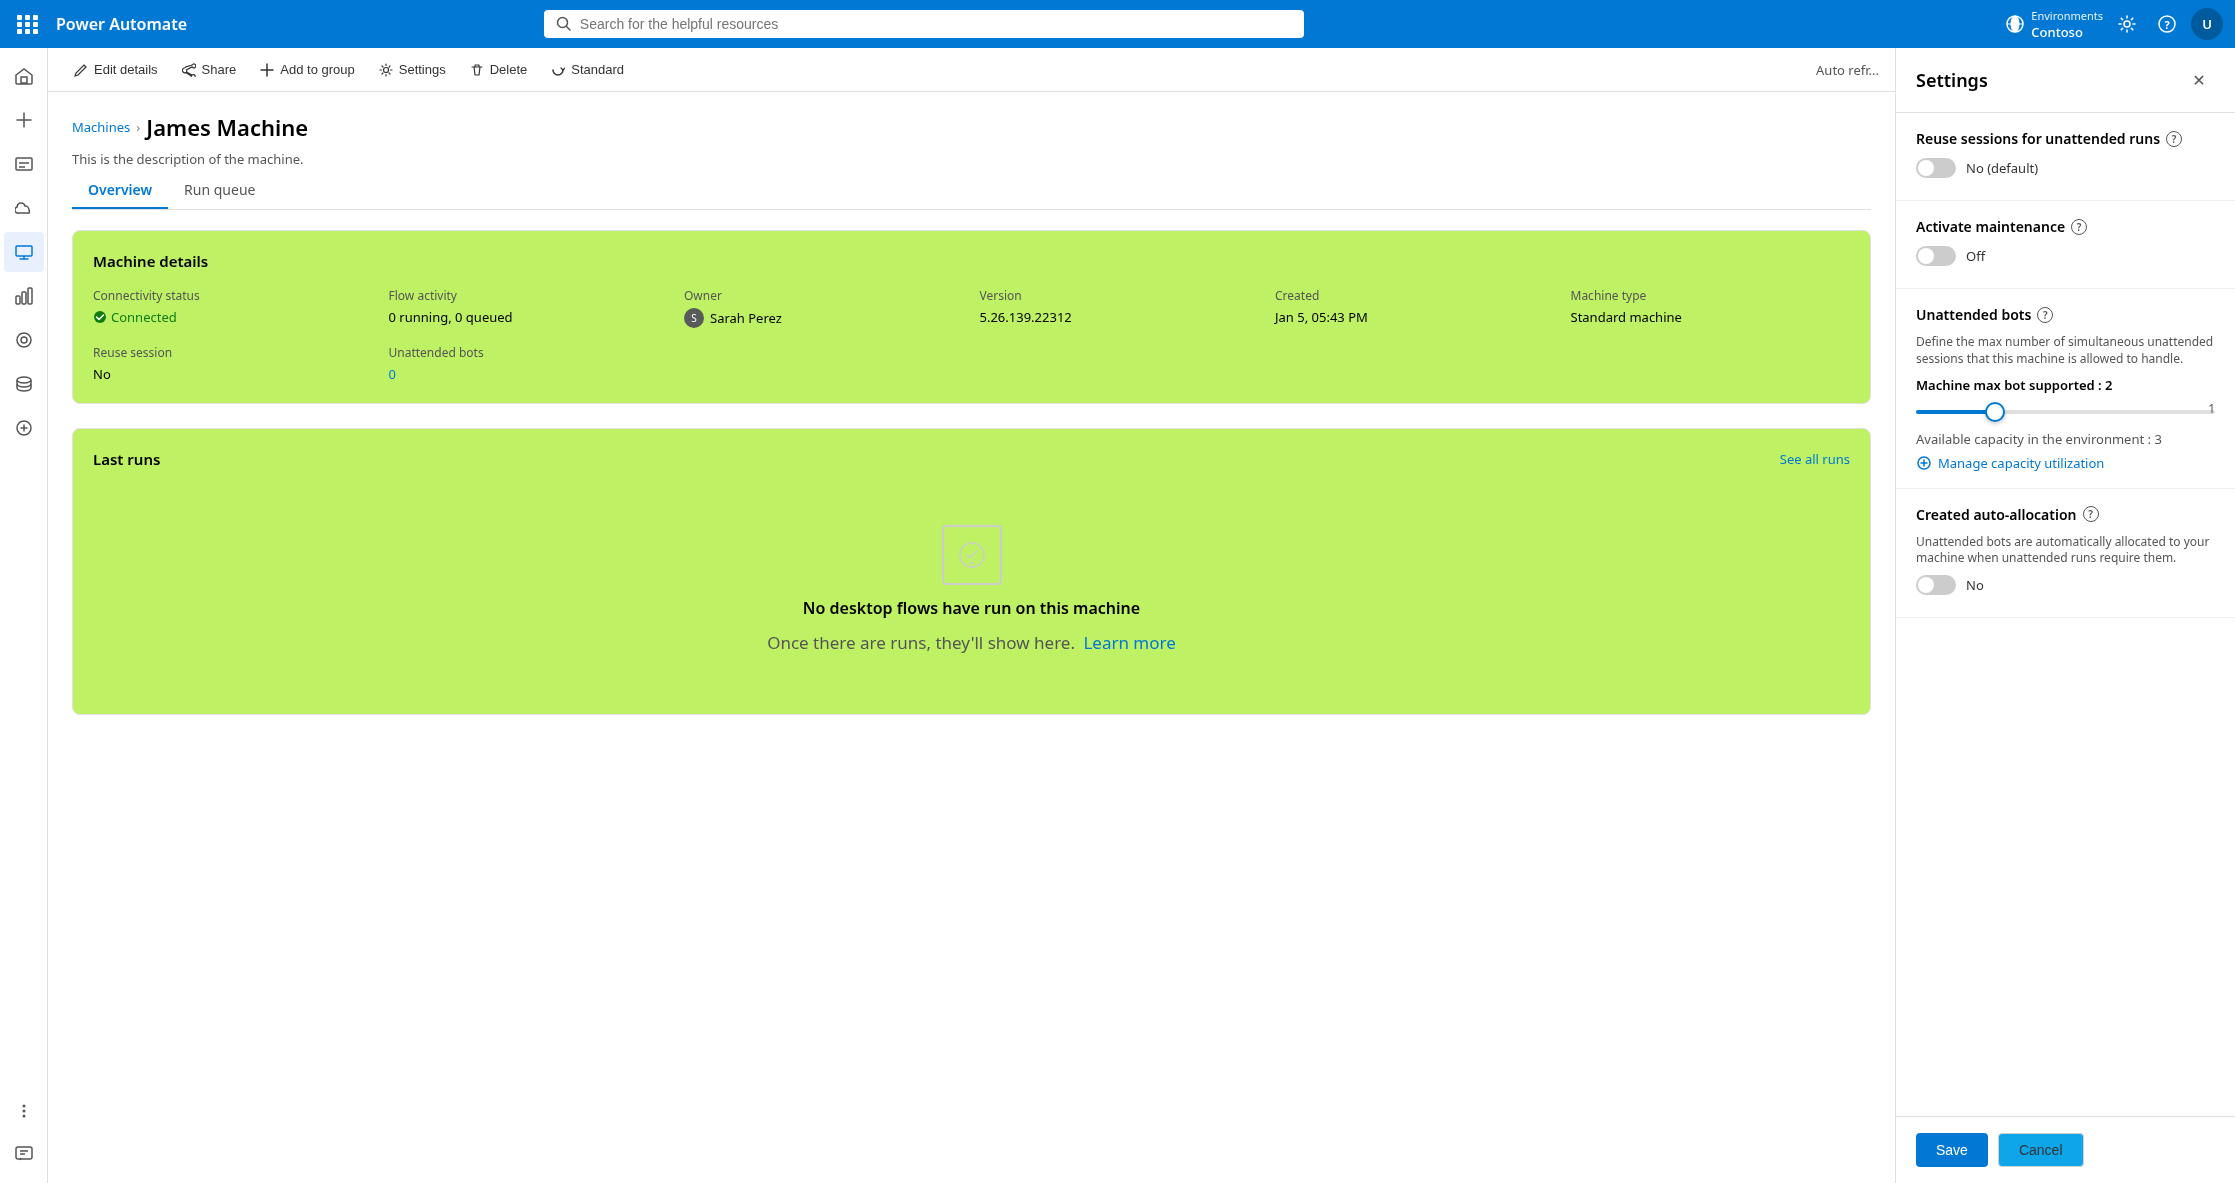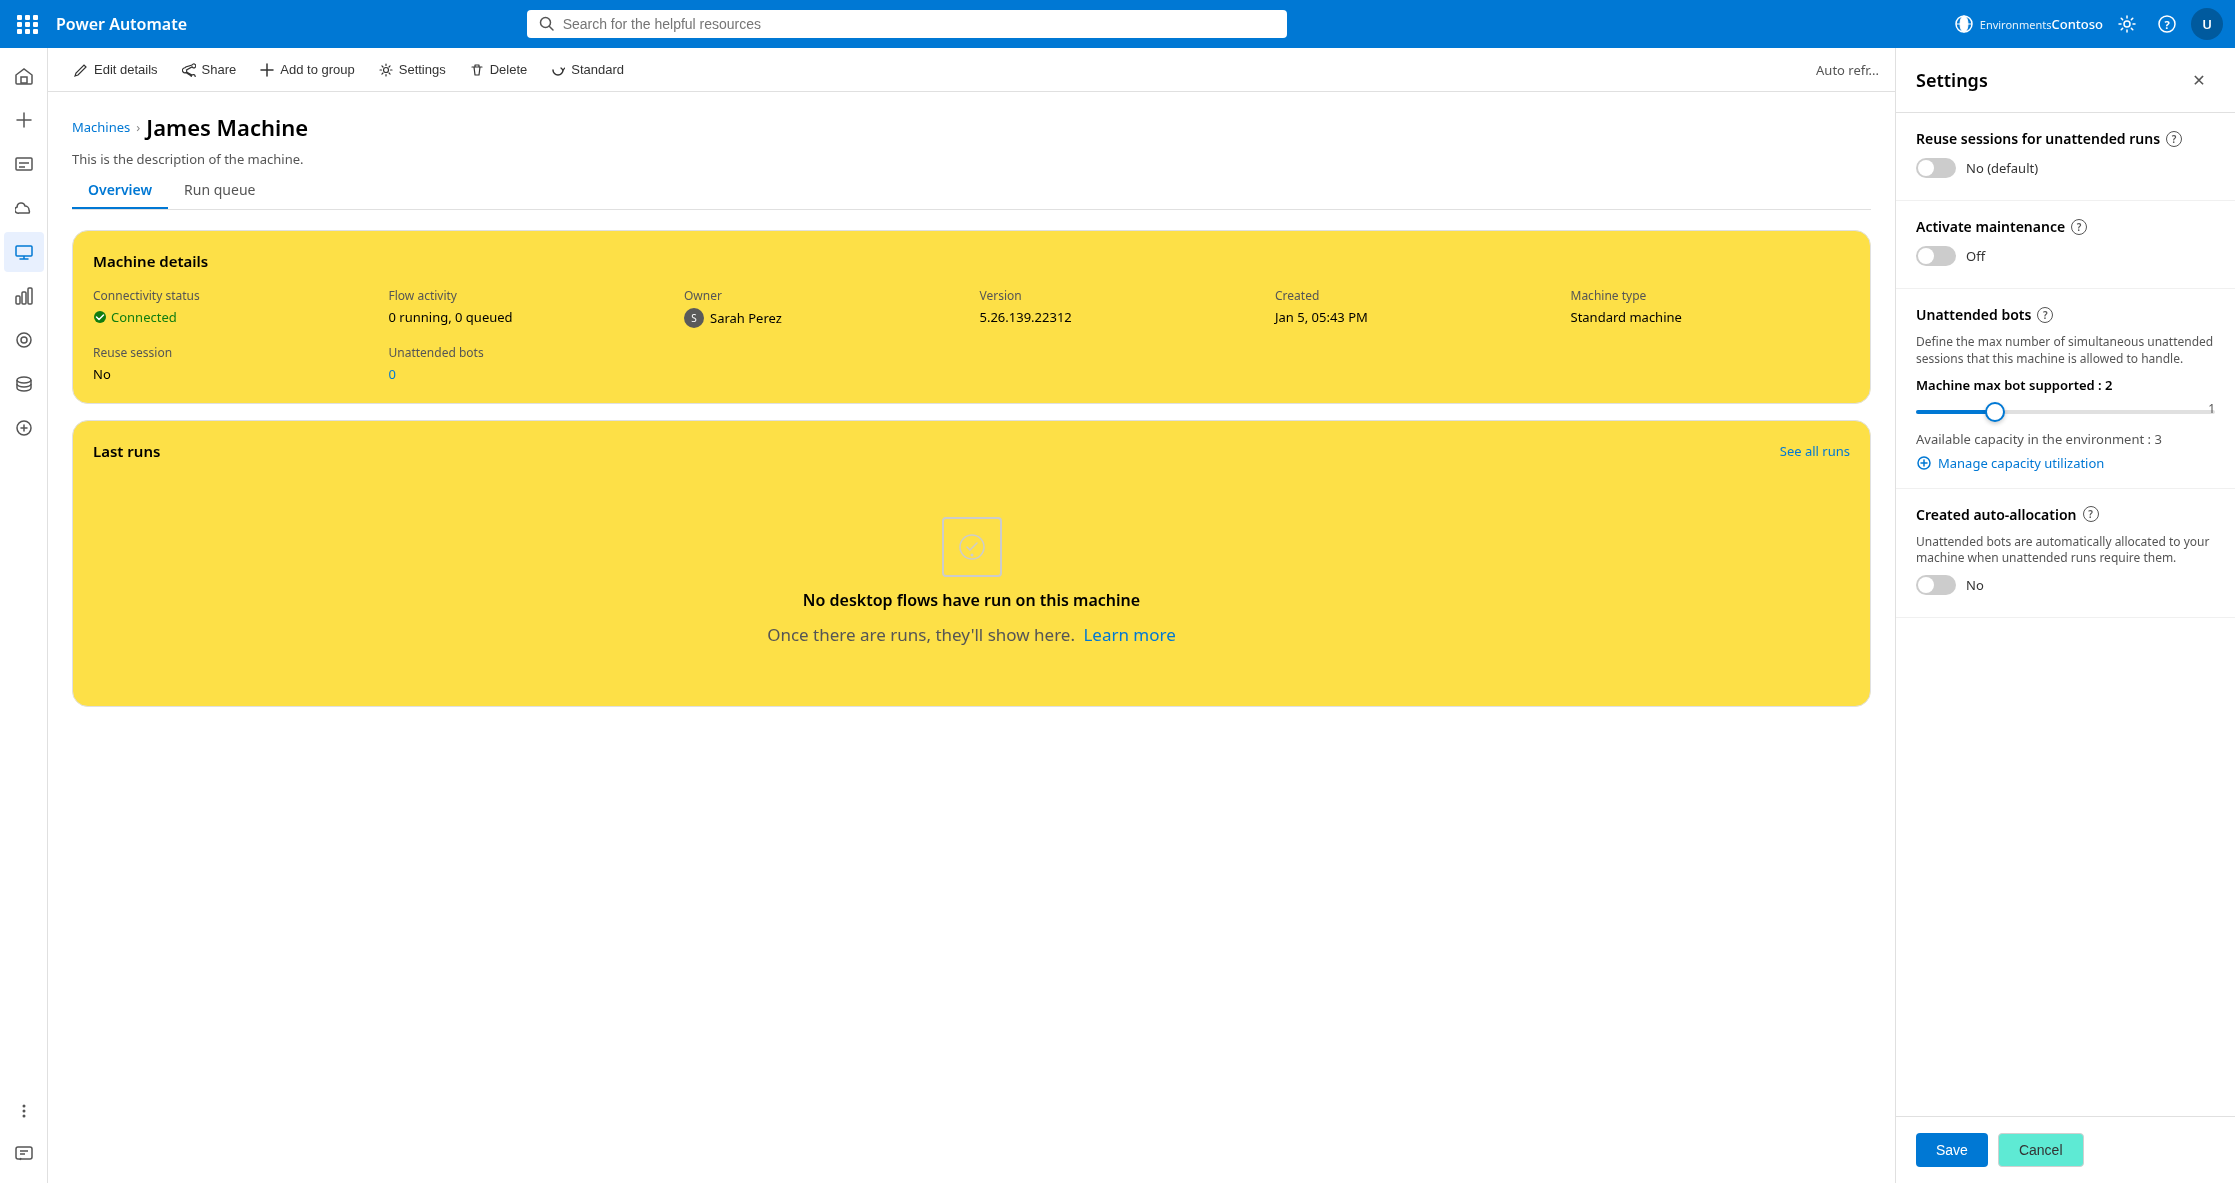--- a/index.html
+++ b/index.html
@@ -55,23 +55,22 @@
       color: white;
     }
     .env-info {
       display: flex;
       align-items: center;
       gap: 6px;
       cursor: pointer;
     }
     .env-info-text {
       display: flex;
-      flex-direction: row;
+      flex-direction: column;
       font-size: 12px;
-      align-items: center;
     }
     .env-label { font-size: 11px; opacity: 0.9; }
     .env-name { font-size: 13px; font-weight: 500; }
     .nav-icon-btn {
       width: 32px; height: 32px;
       display: flex; align-items: center; justify-content: center;
       cursor: pointer;
       border-radius: 50%;
     }
     .avatar {
@@ -187,24 +186,24 @@
     }
     .tab.active {
       color: #0078d4;
       border-bottom-color: #0078d4;
       font-weight: 600;
     }
 
     
     .card {
       border: 1px solid #e0e0e0;
-      border-radius: 16px;
+      border-radius: 8px;
       padding: 20px;
-      margin-bottom: 16px;
-      background: #fde047;
+      margin-bottom: 24px;
+      background: #bef264;
     }
     .card-title {
       font-size: 15px;
       font-weight: 600;
       margin-bottom: 16px;
       color: #000;
     }
 
     
     .details-grid {
@@ -397,21 +396,21 @@
       background: #0078d4;
       color: white;
       border: none;
       border-radius: 4px;
       padding: 8px 20px;
       font-size: 14px;
       cursor: pointer;
       font-weight: 500;
     }
     .btn-secondary {
-      background: #5eead4;
+      background: #0ea5e9;
       color: #333;
       border: 1px solid #d0d0d0;
       border-radius: 4px;
       padding: 8px 20px;
       font-size: 14px;
       cursor: pointer;
     }
 
     
     .waffle-grid {

